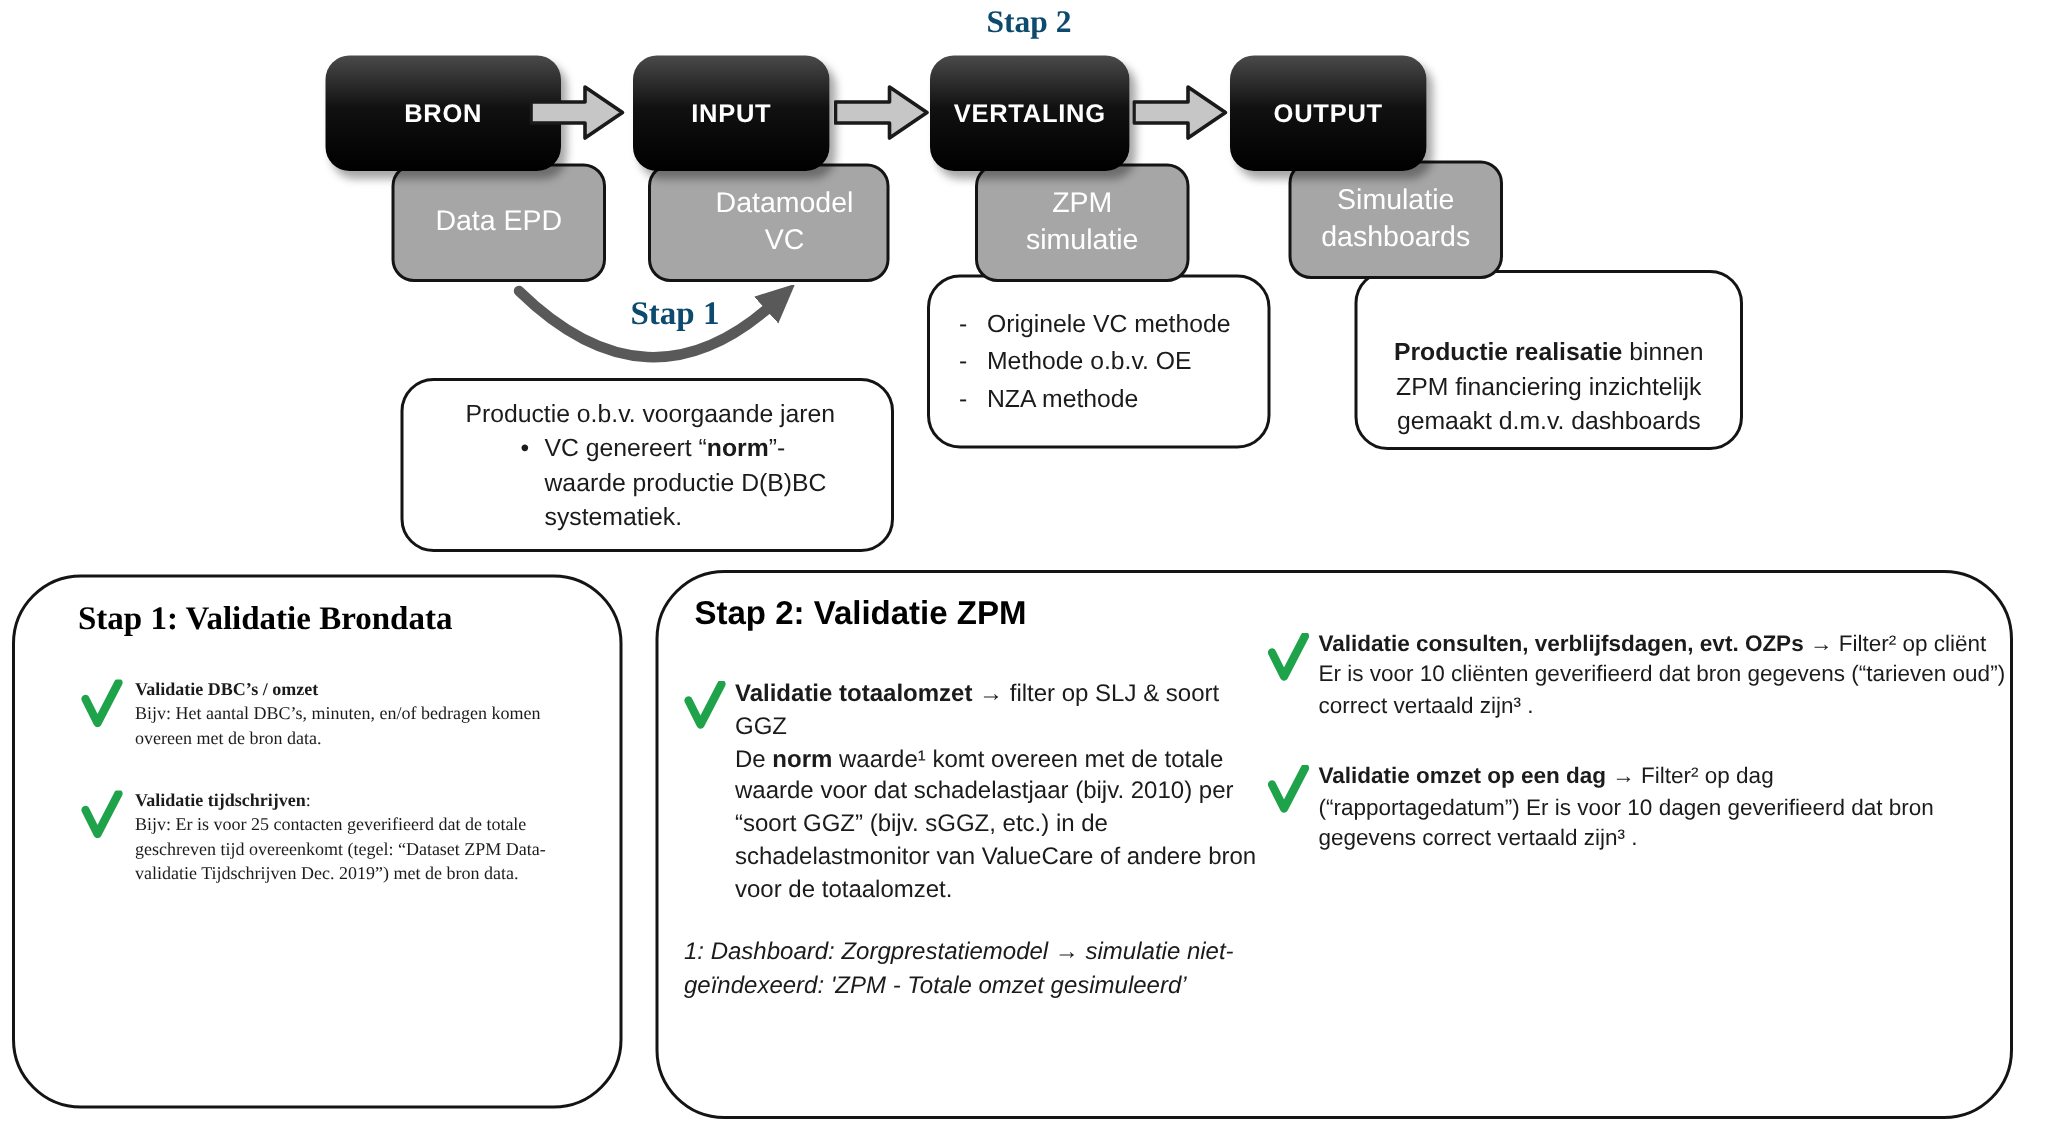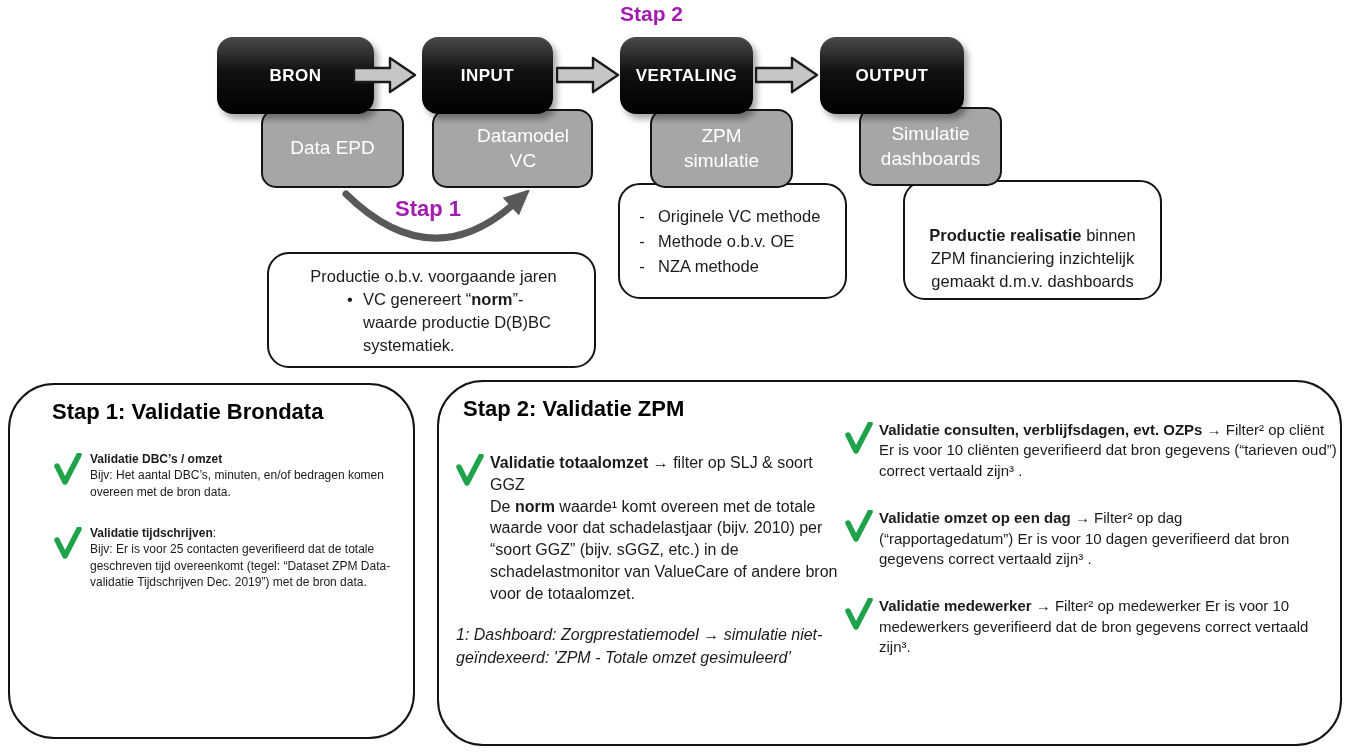--- a/index.html
+++ b/index.html
@@ -9,21 +9,21 @@
     --curve-arrow:#595959;
     --border:#141414;
     --text:#1b1b1b;
   }
   html,body{margin:0;padding:0;background:#fff;}
   .canvas{
     position:relative;width:1368px;height:752px;background:#fff;overflow:hidden;
     font-family:"Liberation Sans",sans-serif;color:var(--text);
   }
   .abs{position:absolute;}
-  .stap-label{font-weight:bold;font-size:21px;text-align:left;color:#a21caf;}
+  .stap-label{font-weight:bold;font-size:21px;text-align:center;color:#0c4a6e;font-family:Liberation Serif, serif;}
   .stage-box{
     top:37px;height:77px;border-radius:16px;
     background:linear-gradient(180deg,#4a4a4a 0%,#111 45%,#000 100%);
     box-shadow:4px 5px 6px rgba(0,0,0,0.35);
     display:flex;align-items:center;justify-content:center;
     color:#fff;font-weight:bold;font-size:17px;letter-spacing:.5px;z-index:3;
   }
   .sub-box{
     top:109px;height:79px;border-radius:15px;background:var(--gray-box);
     border:2px solid var(--border);box-sizing:border-box;
@@ -59,21 +59,21 @@
 
   <div class="abs stage-box" style="left:217px;width:157px;">
     <span>BRON</span>
   </div>
   <div class="abs stage-box" style="left:422px;width:131px;">
     <span>INPUT</span>
   </div>
   <div class="abs stage-box" style="left:620px;width:133px;">
     <span>VERTALING</span>
   </div>
-  <div class="abs stage-box" style="left:820px;width:144px;">
+  <div class="abs stage-box" style="left:820px;width:131px;">
     <span>OUTPUT</span>
   </div>
 
   <svg class="abs flow-arrow" style="left:353px;" viewBox="0 0 64 40">
     <polygon points="1,13 37,13 37,3 62,20 37,37 37,27 1,27" style="fill:var(--arrow-fill)" stroke="#1a1a1a" stroke-width="2.4" stroke-linejoin="round"></polygon>
   </svg>
   <svg class="abs flow-arrow" style="left:556px;" viewBox="0 0 64 40">
     <polygon points="1,13 37,13 37,3 62,20 37,37 37,27 1,27" style="fill:var(--arrow-fill)" stroke="#1a1a1a" stroke-width="2.4" stroke-linejoin="round"></polygon>
   </svg>
   <svg class="abs flow-arrow" style="left:755px;" viewBox="0 0 64 40">
@@ -130,21 +130,21 @@
       <span>NZA methode</span>
     </div>
   </div>
 
   <div class="abs note pre" style="left:903px;top:180px;width:259px;height:120px;padding:19px 8px 0 8px;text-align:center;">
     <span class="b">Productie realisatie</span><span class="pre"> binnen
 ZPM financiering inzichtelijk
 gemaakt d.m.v. dashboards</span>
   </div>
 
-  <div class="abs panel" style="left:8px;top:383px;width:407px;height:356px;padding:14px 0 0 42px;">
+  <div class="abs panel" style="left:8px;top:383px;width:407px;height:356px;padding:14px 0 0 42px;font-family:Liberation Serif, serif;">
     <div class="panel-title">Stap 1: Validatie Brondata</div>
 
     <div class="check-item" style="margin:26px 0 0 2px;width:340px;">
       <svg class="check-icon" width="28" height="32" viewBox="0 0 28 32">
         <path d="M3 13 L11 29 L25 2" fill="none" style="stroke:var(--check-green)" stroke-width="5.5" stroke-linecap="round" stroke-linejoin="round"></path>
       </svg>
       <div class="ci-text" style="width:300px;margin-left:8px;">
         <span class="hd">Validatie DBC’s / omzet</span><span></span>
         <div>Bijv: Het aantal DBC’s, minuten, en/of bedragen komen overeen met de bron data.</div>
       </div>
@@ -192,26 +192,17 @@
       <div class="check-item" style="margin-top:27px;">
         <svg class="check-icon" width="28" height="32" viewBox="0 0 28 32">
           <path d="M3 13 L11 29 L25 2" fill="none" style="stroke:var(--check-green)" stroke-width="5.5" stroke-linecap="round" stroke-linejoin="round"></path>
         </svg>
         <div class="ci-text" style="width:458px;margin-left:6px;font-size:15px;">
           <span class="hd">Validatie omzet op een dag</span><span> → Filter² op dag</span>
           <div>(“rapportagedatum”) Er is voor 10 dagen geverifieerd dat bron gegevens correct vertaald zijn³ .</div>
         </div>
       </div>
 
-      <div class="check-item" style="margin-top:27px;">
-        <svg class="check-icon" width="28" height="32" viewBox="0 0 28 32">
-          <path d="M3 13 L11 29 L25 2" fill="none" style="stroke:var(--check-green)" stroke-width="5.5" stroke-linecap="round" stroke-linejoin="round"></path>
-        </svg>
-        <div class="ci-text" style="width:458px;margin-left:6px;font-size:15px;">
-          <span class="hd">Validatie medewerker</span><span> → Filter² op medewerker Er is voor 10</span>
-          <div>medewerkers geverifieerd dat de bron gegevens correct vertaald zijn³.</div>
-        </div>
-      </div>
 
     </div>
   </div>
 
 </div>
 
 </body></html>

